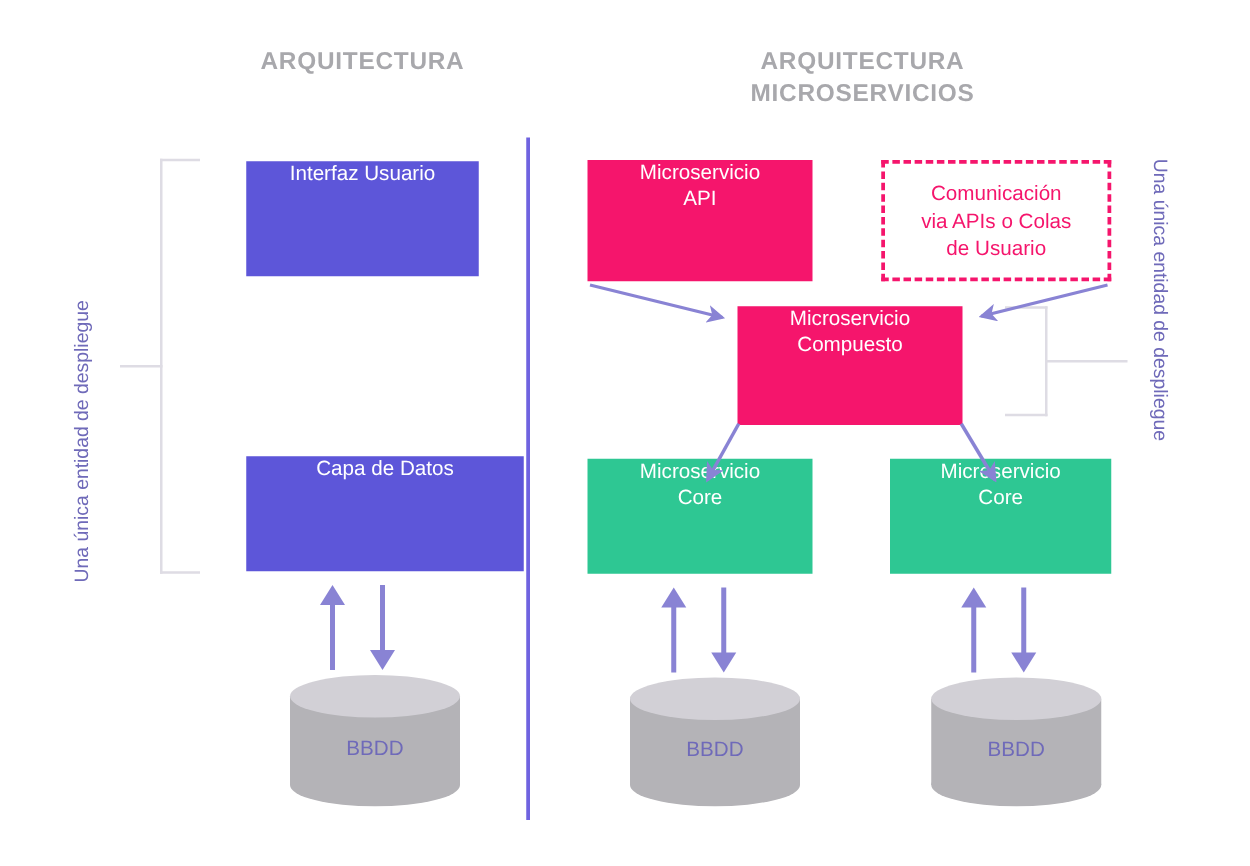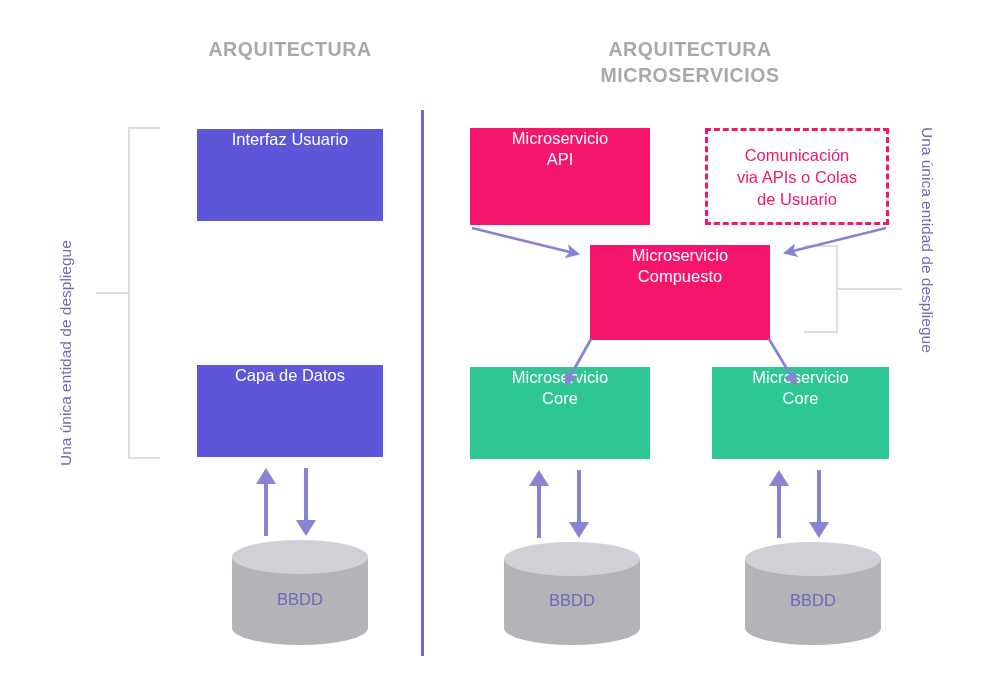--- a/index.html
+++ b/index.html
@@ -176,21 +176,21 @@
     <i style="left:24px; top:0; width:34px; height:2px;"></i>
     <i style="left:24px; top:86px; width:34px; height:2px;"></i>
     <i style="left:56px; top:43px; width:66px; height:2px;"></i>
   </div>
 
   <div class="box box-purple" style="left:197px; top:129px; width:186px; height:92px;">
     <span>Interfaz Usuario</span>
   </div>
 
 
-  <div class="box box-purple" style="left:197px; top:365px; width:186px; height:92px;">
+  <div class="box box-purple" style="left:197px; top:365px; width:222px; height:92px;">
     <span>Capa de Datos</span>
   </div>
 
   <div class="varrow up" style="left:256px; top:468px; height:68px;">
     <div class="head"></div>
     <div class="shaft"></div>
   </div>
   <div class="varrow down" style="left:296px; top:468px; height:68px;">
     <div class="head"></div>
     <div class="shaft"></div>

